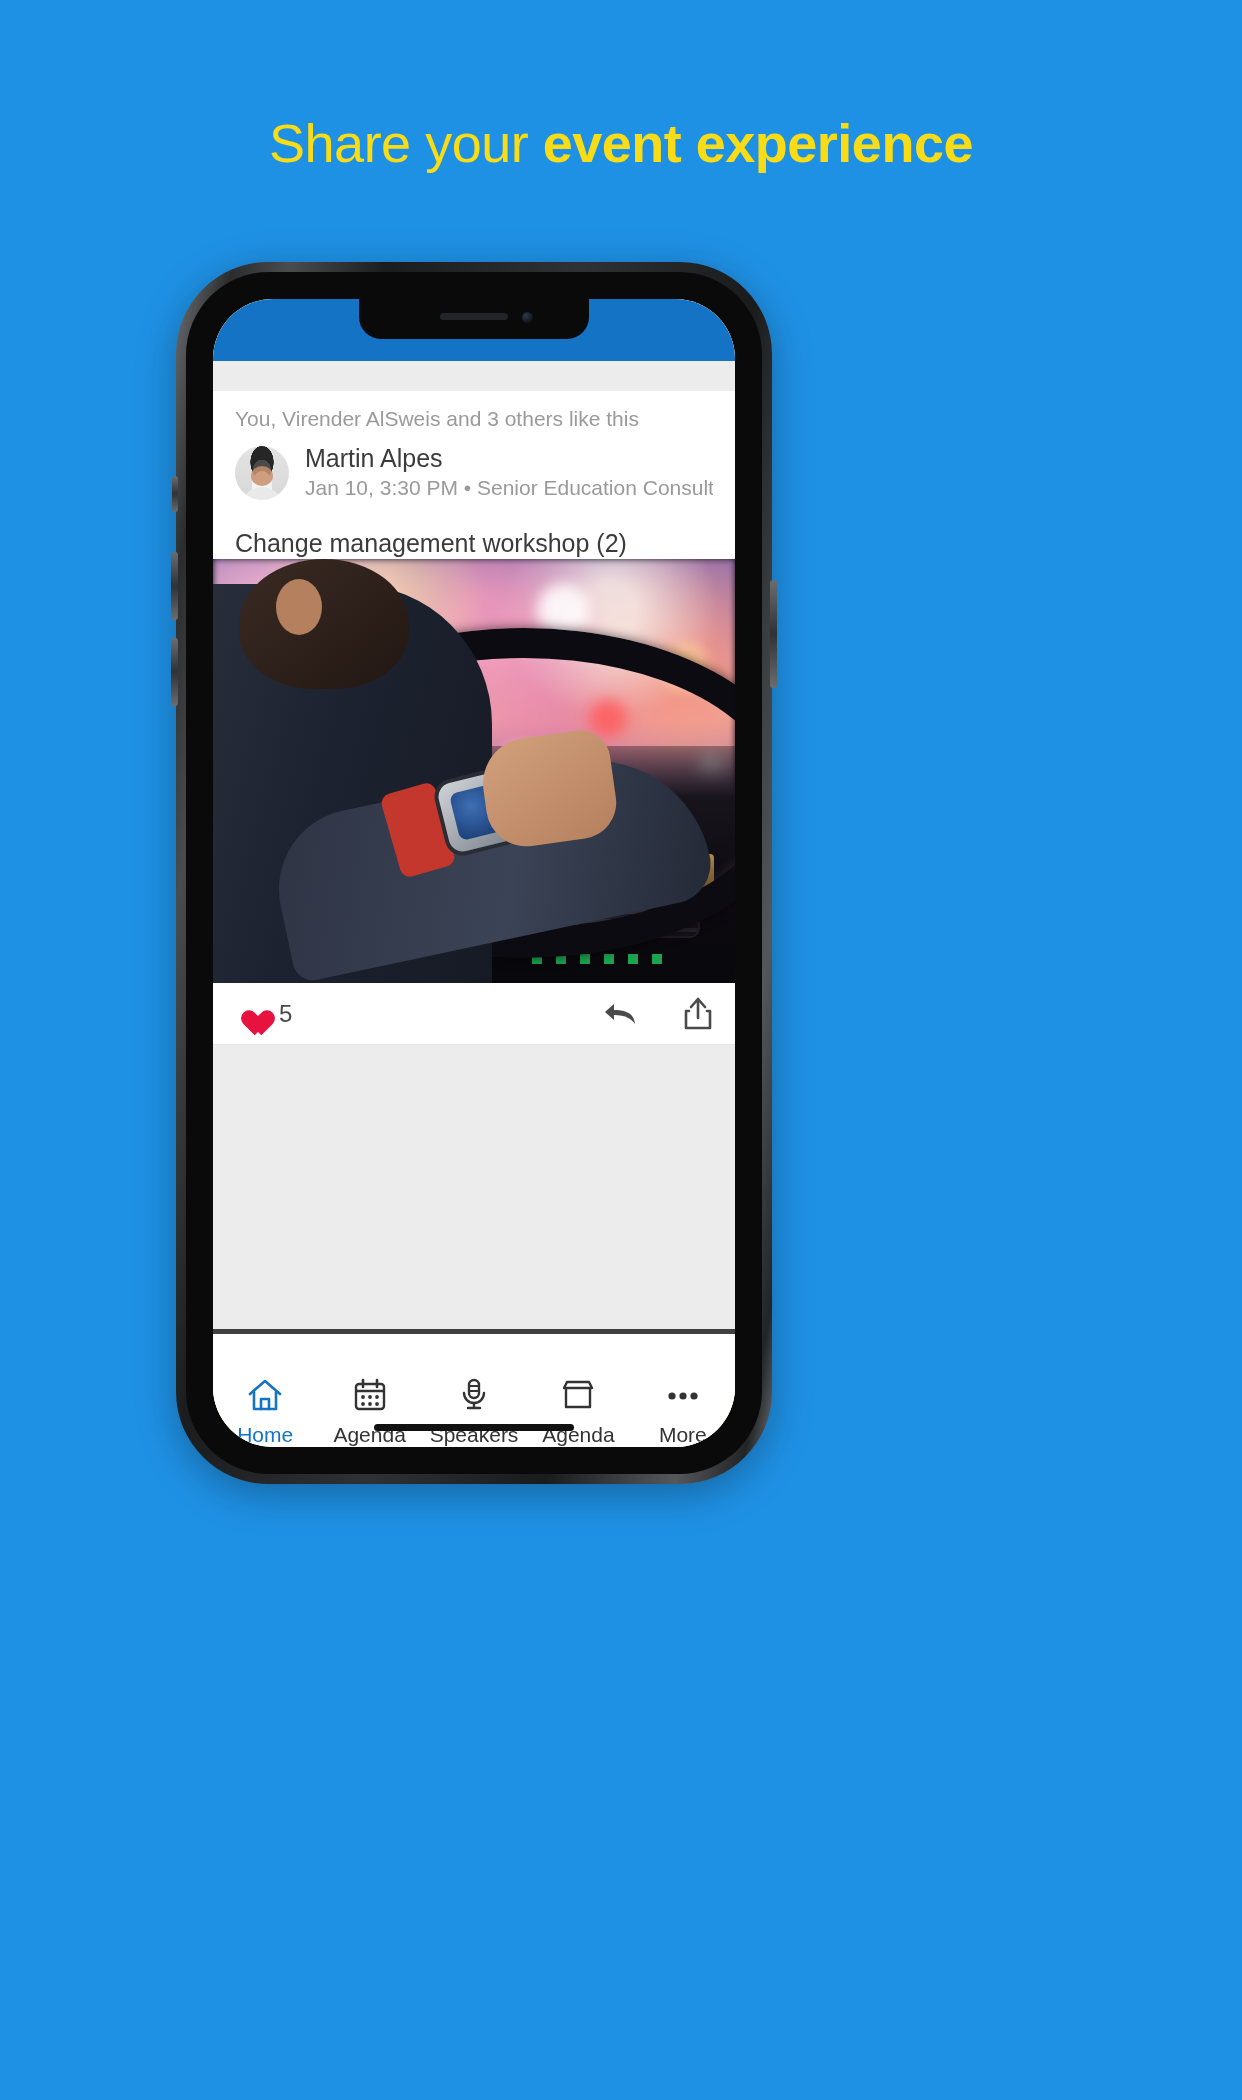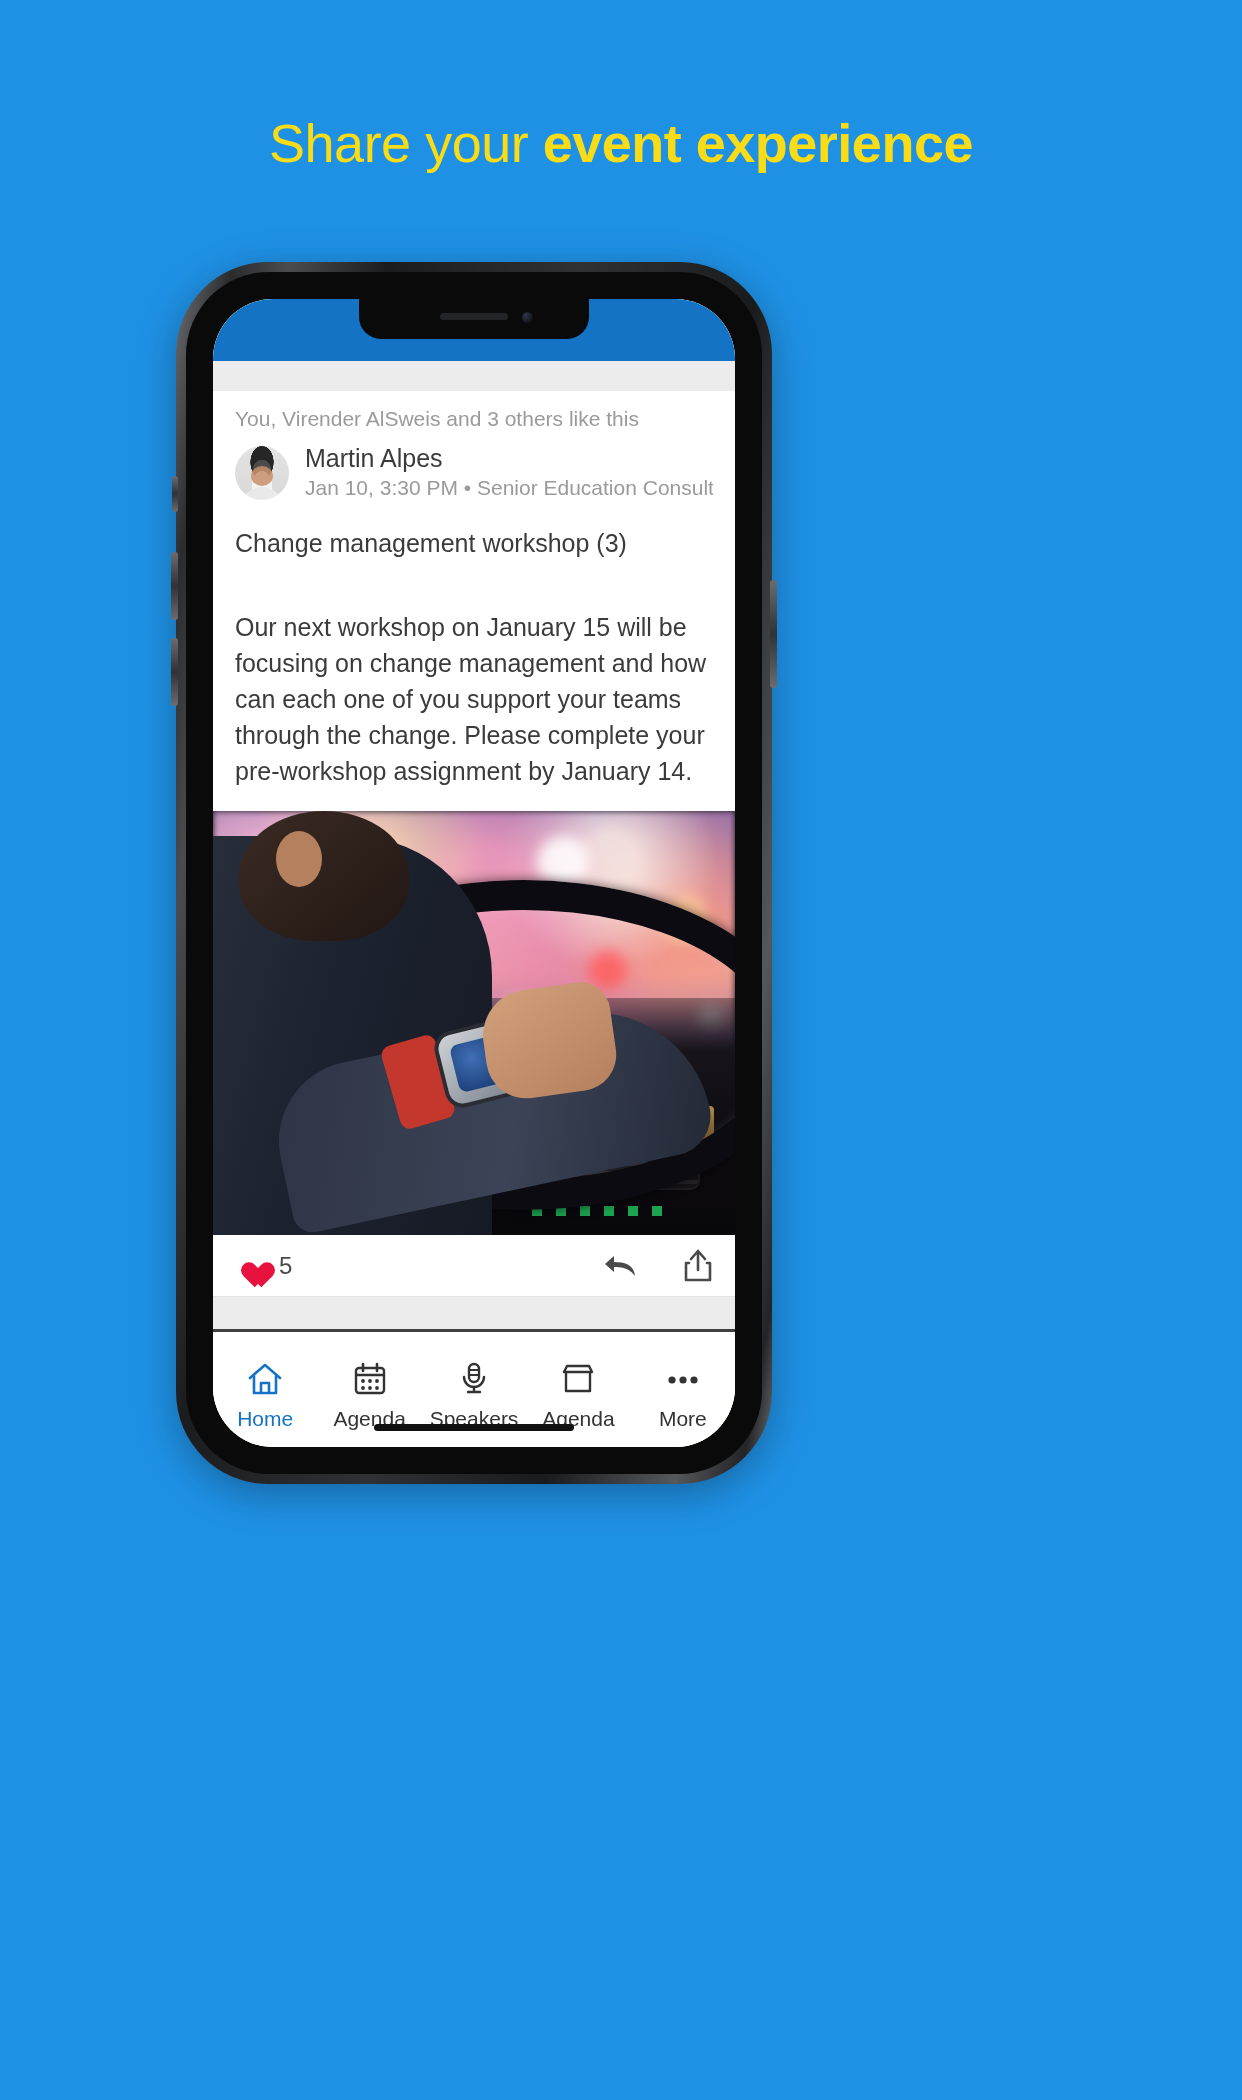--- a/index.html
+++ b/index.html
@@ -265,22 +265,22 @@
   .spacer { flex: 1 1 auto; }
   .act-icon { margin-left: 44px; display: flex; align-items: center; }
 
   .feed-bottom-gap { background: #ececec; flex: 1 1 auto; }
 
   
   .tabbar {
     flex: 0 0 auto;
     height: 118px;
     background: #ffffff;
-    border-top: 3px solid #404040;
-    display: flex; align-items: center;
+    border-top: 5px solid #404040;
+    display: flex; align-items: flex-end;
     padding-top: 12px;
   }
   .tab {
     flex: 1 1 0; display: flex; flex-direction: column;
     align-items: center; gap: 9px;
   }
   .tab-label { font-size: 21px; color: #333; }
   .tab.active .tab-label { color: #1473c4; }
   .tab-icon { height: 38px; display: flex; align-items: center; }
 
@@ -321,22 +321,21 @@
           <div class="likes-line">You, Virender AlSweis and 3 others like this</div>
 
           <div class="author-row">
             <div class="avatar"></div>
             <div class="author-text">
               <div class="author-name">Martin Alpes</div>
               <div class="author-meta">Jan 10, 3:30 PM • Senior Education Consultant</div>
             </div>
           </div>
 
-          <div class="post-title">Change management workshop (3)</div>
-          <div class="post-body">Our next workshop on January 15 will be focusing on change management and how can each one of you support your teams through the change. Please complete your pre-workshop assignment by January 14.</div>
+          <div class="post-title">Change management workshop (2)</div>
 
           <div class="post-photo">
             <div class="sky"></div>
             <div class="bokeh b1"></div>
             <div class="bokeh b2"></div>
             <div class="bokeh b3"></div>
             <div class="bokeh b4"></div>
             <div class="bokeh b5"></div>
             <div class="bokeh b6"></div>
             <div class="dashboard">

